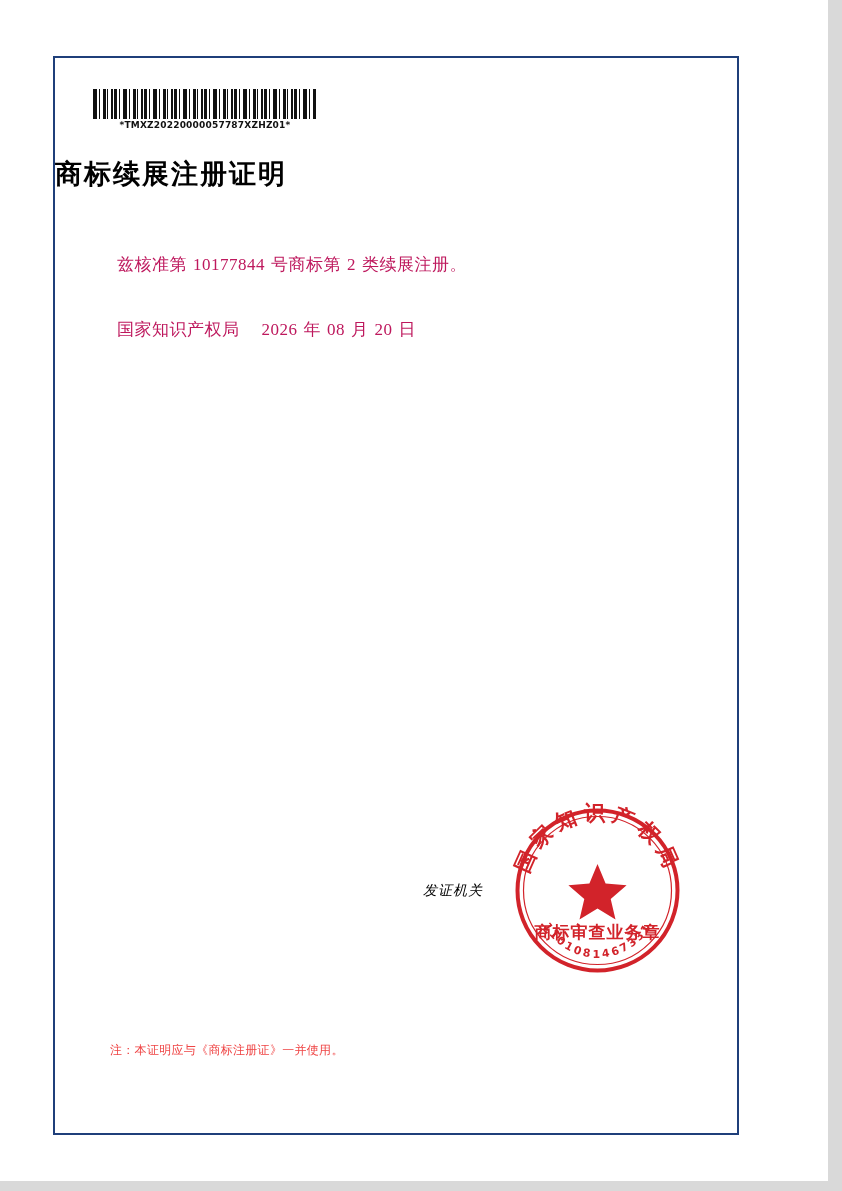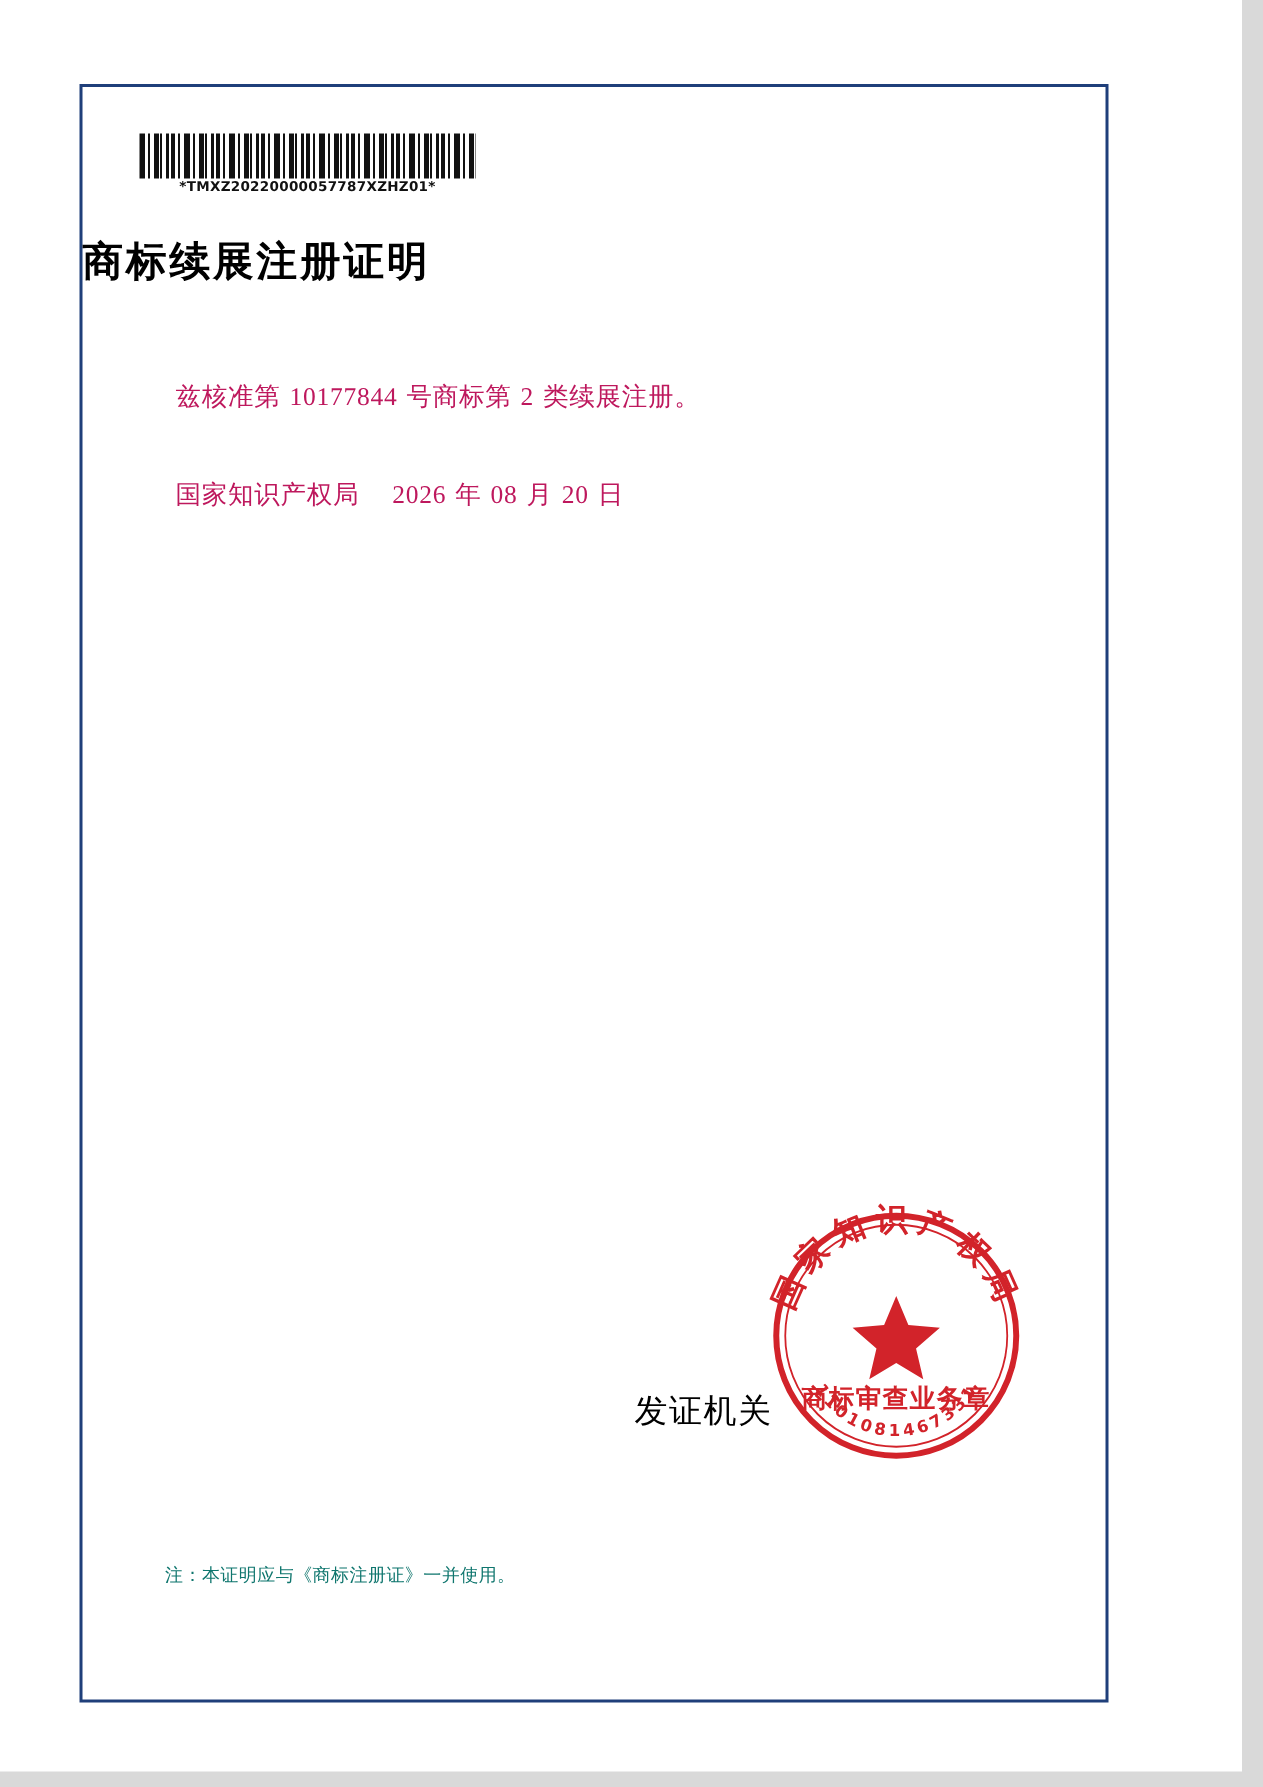--- a/index.html
+++ b/index.html
@@ -99,42 +99,43 @@
   }
   .line-1 { top: 195px; }
   .line-2 { top: 260px; }
   .gap-sm { display: inline-block; width: 6px; }
   .gap-lg { display: inline-block; width: 22px; }
 
   
   .issuer-label {
     position: absolute;
     left: 368px;
-    top: 868px;
-    font-size: 22px;
+    top: 824px;
+    font-size: 14px;
     color: #000;
     letter-spacing: 1px;
+    font-style: italic;
   }
 
   .seal {
     position: absolute;
     left: 450px;
     top: 740px;
     width: 185px;
     height: 185px;
   }
   .seal svg { display: block; }
 
   
   .footnote {
     position: absolute;
     left: 55px;
     top: 984px;
     font-size: 12px;
-    color: #0f766e;
+    color: #ef4444;
     letter-spacing: 0.3px;
   }
 </style>
 </head>
 <body>
 
 <div class="page-shadow-right"></div>
 <div class="page-shadow-bottom"></div>
 
 <div class="certificate">

